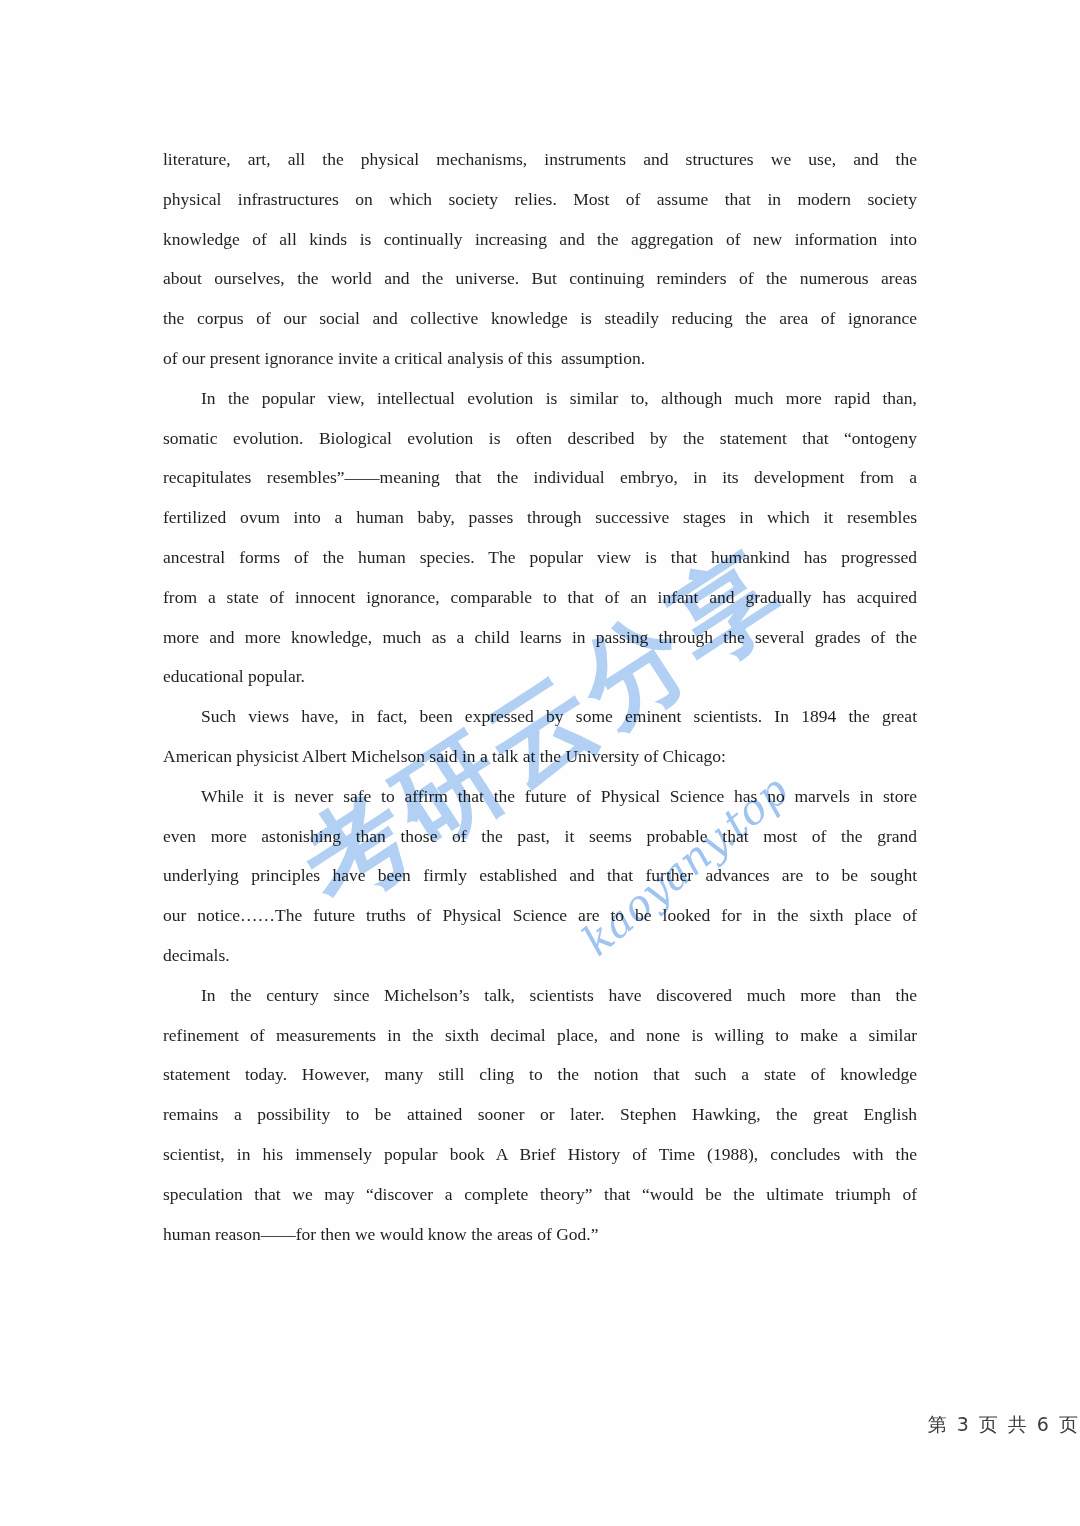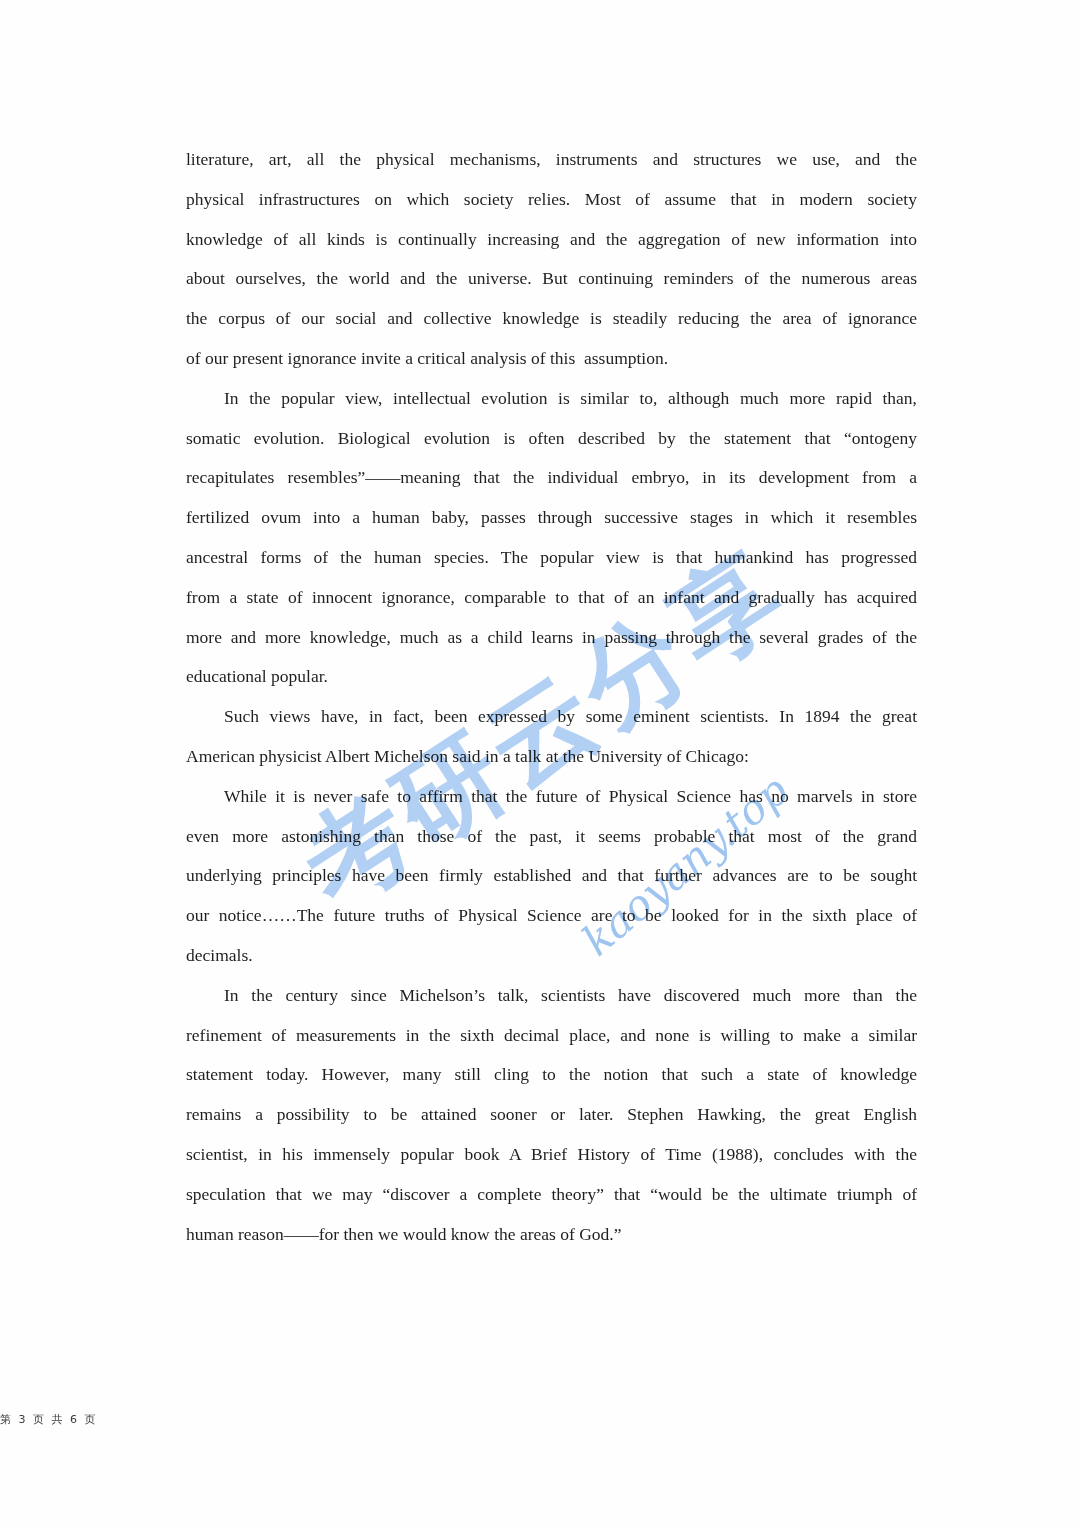--- a/index.html
+++ b/index.html
@@ -24,21 +24,20 @@
     font-size: 17.5px;
     letter-spacing: 0px;
   }
   .line {
     height: 39.8px;
     line-height: 39.8px;
     text-align: justify;
     text-align-last: justify;
     overflow: hidden;
     white-space: nowrap;
-    margin-left: 23px;
   }
   .line { white-space: normal; } 
   .line.last {
     text-align-last: left;
   }
   .line.indent {
     text-indent: 38px;
   }
   .watermark {
     position: absolute;
@@ -71,22 +70,22 @@
     font-style: italic;
     color: #8ebbee;
     opacity: 0.85;
     font-family: "DejaVu Serif", serif;
   }
   .footer {
     position: absolute;
     left: 0;
     right: 0;
     top: 1412px;
-    text-align: left;
-    font-size: 11px;
+    text-align: right;
+    font-size: 19px;
     letter-spacing: 2px;
     color: #3c3c3c;
     font-family: "DejaVu Sans", sans-serif;
   }
 </style>
 </head>
 <body>
 
 <div class="page">
   <div class="text-block" id="paragraphs">

